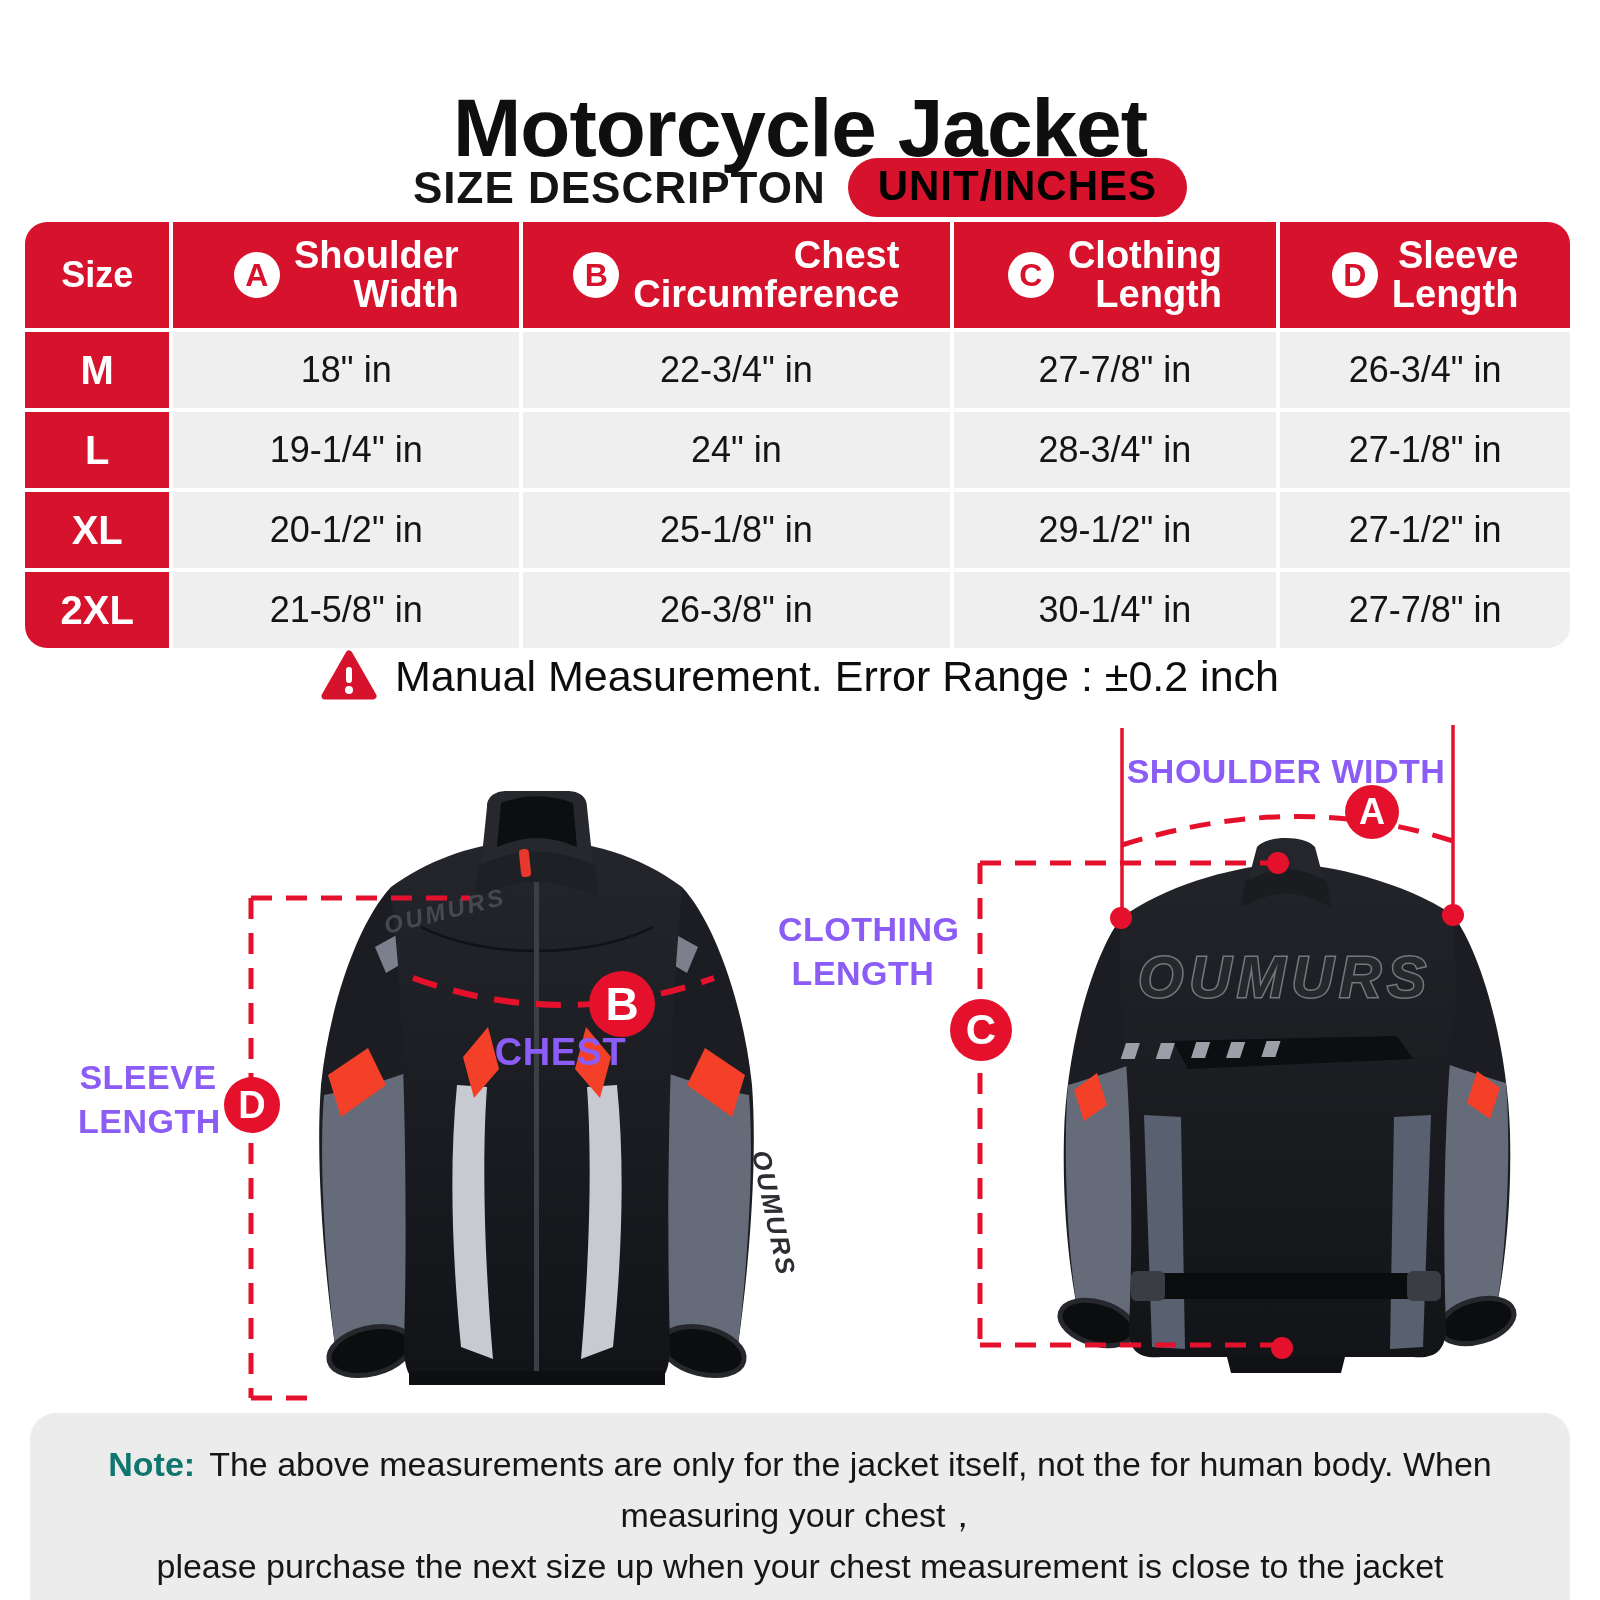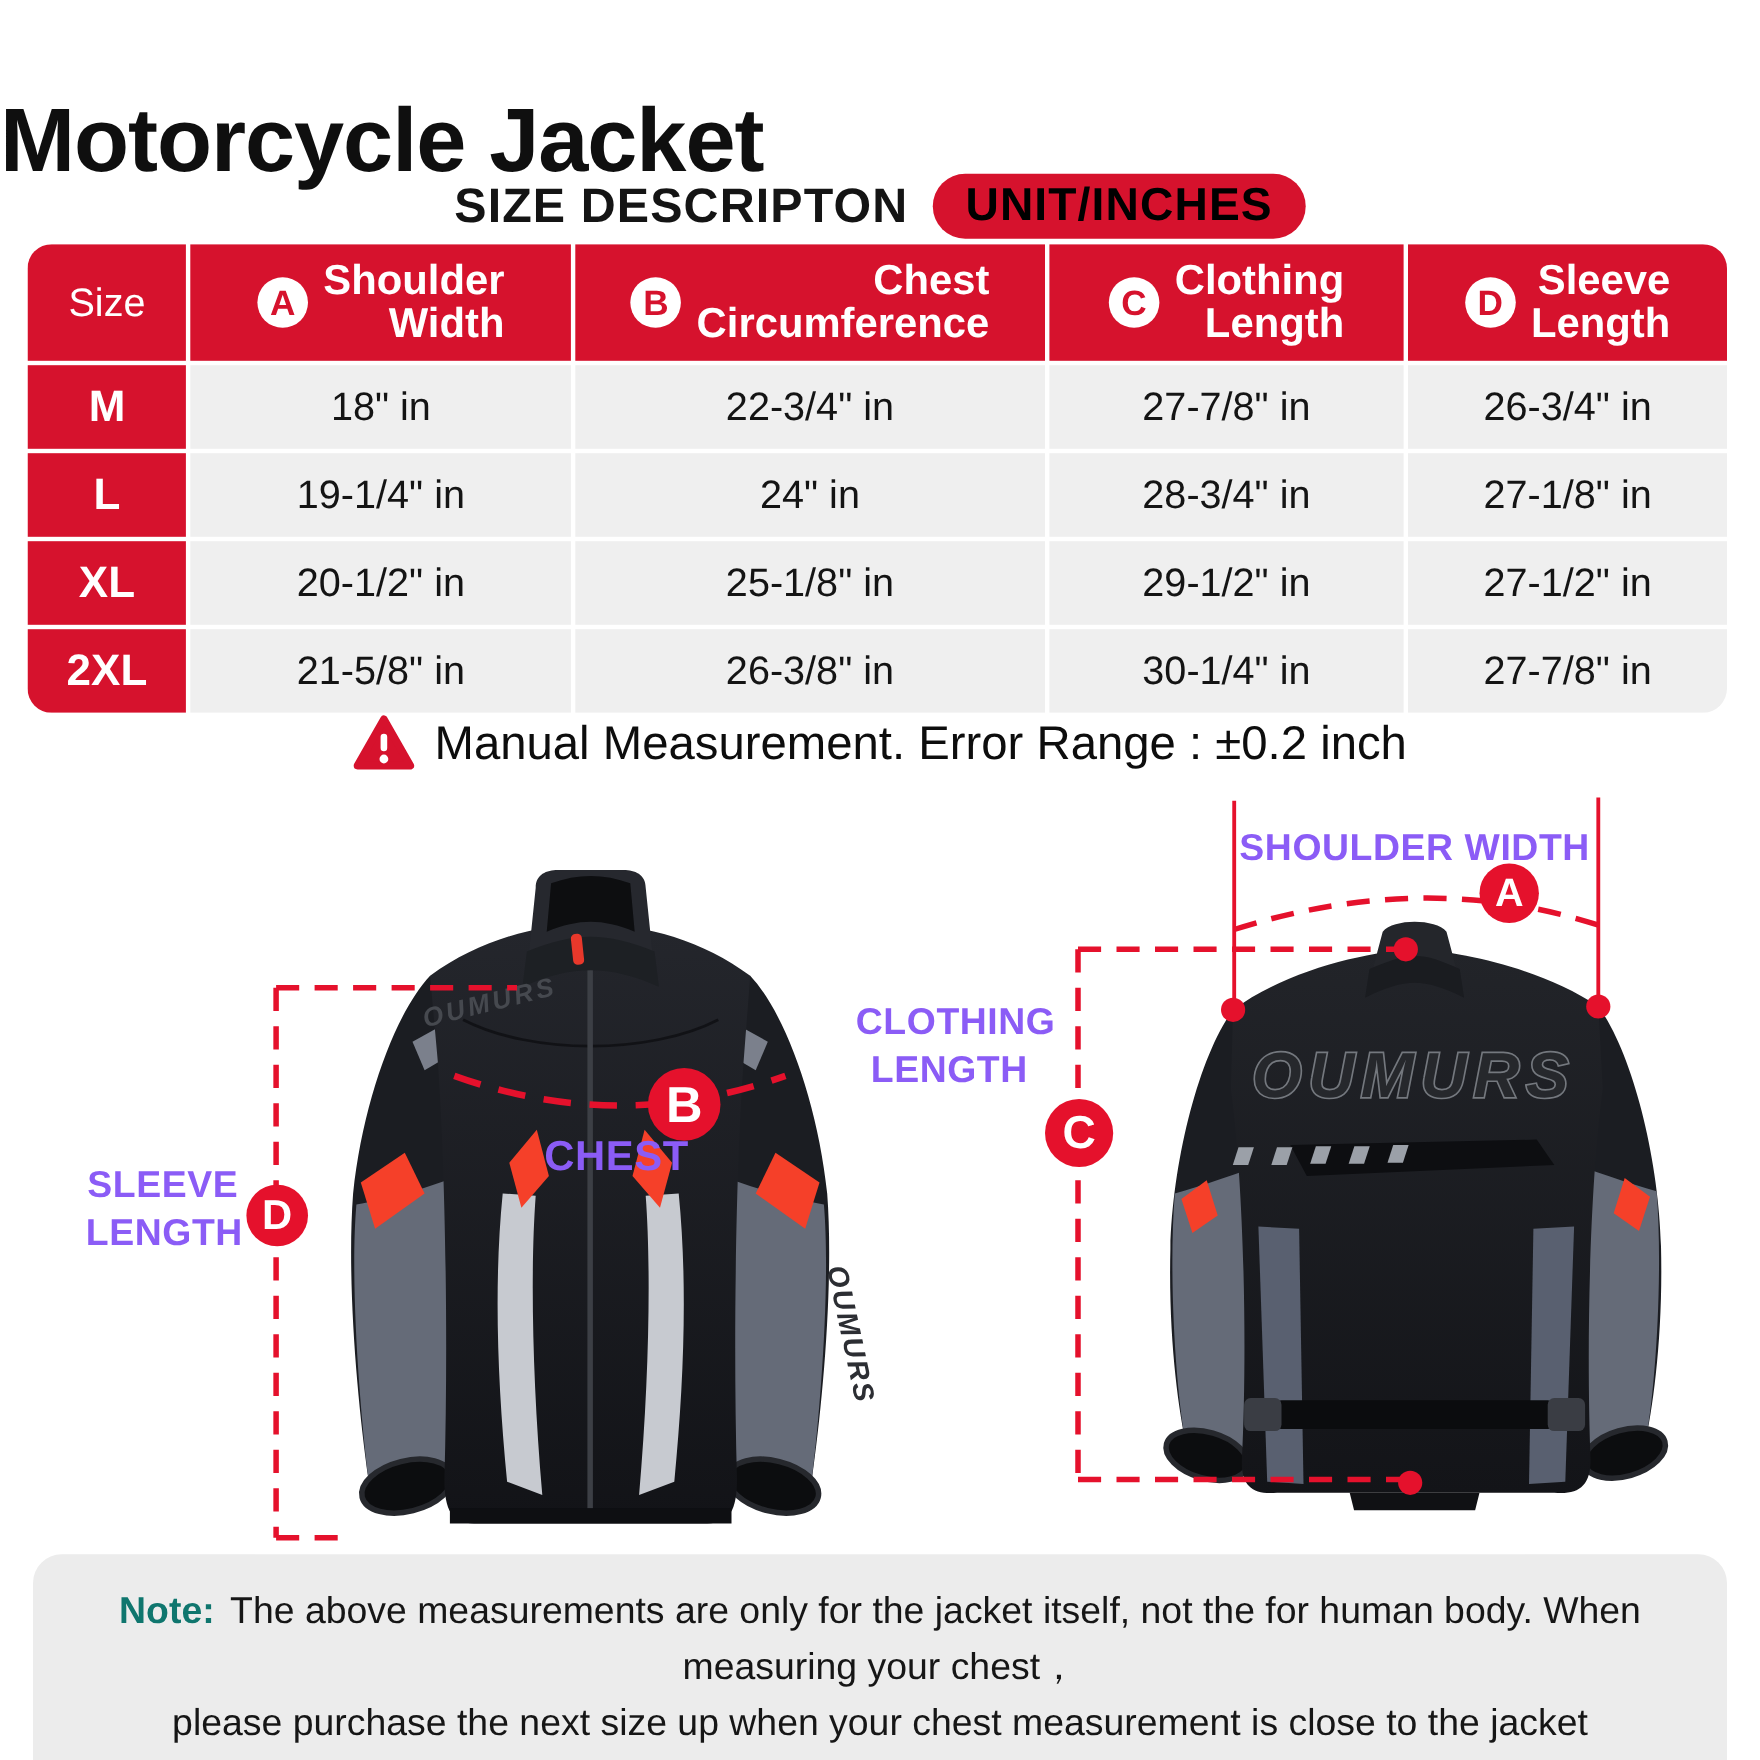--- a/index.html
+++ b/index.html
@@ -4,21 +4,21 @@
 <style>
   html,body{margin:0;padding:0;}
   body{
     width:1600px;height:1600px;background:#ffffff;
     font-family:"Liberation Sans", sans-serif;
     position:relative;overflow:hidden;color:#111;
   }
 
   
   #title{
-    position:absolute;top:26px;left:0;right:0;
+    position:absolute;top:26px;left:0;right:0;text-align:center;
     font-size:82px;font-weight:bold;letter-spacing:-1px;color:#0f0f0f;
   }
   #subtitle-row{
     position:absolute;top:130px;left:0;right:0;
     display:flex;justify-content:center;align-items:center;gap:22px;margin-top:28px;
   }
   #subtitle{font-size:44px;font-weight:bold;letter-spacing:1px;color:#141414;}
   #unit-badge{
     background:#d6122d;color:#000000;font-size:42px;font-weight:bold;
     padding:4px 30px 7px 30px;border-radius:46px;letter-spacing:1px;
@@ -34,21 +34,21 @@
   }
   .cell{display:flex;align-items:center;justify-content:center;}
   .hdr{background:#d6122d;color:#fff;height:106px;}
   .hdr .hwrap{display:flex;align-items:center;gap:14px;}
   .hdr .badge-w{
     width:46px;height:46px;border-radius:50%;background:#fff;color:#d6122d;
     display:flex;align-items:center;justify-content:center;
     font-size:32px;font-weight:bold;flex:0 0 auto;
   }
   .hdr .htxt{font-size:38px;font-weight:bold;line-height:1.02;text-align:right;}
-  .hdr-size{font-size:36px;font-weight:normal;}
+  .hdr-size{font-size:36px;font-weight:bold;}
   .sizecell{background:#d6122d;color:#fff;font-size:40px;font-weight:bold;height:76px;}
   .datacell{background:#efefef;color:#141414;font-size:36px;height:76px;}
 
   
   #warning-row{
     position:absolute;top:650px;left:0;right:0;
     display:flex;justify-content:center;align-items:center;gap:18px;text-align:right;
   }
   #warning-row .wtxt{font-size:43px;color:#0d0d0d;}
 

